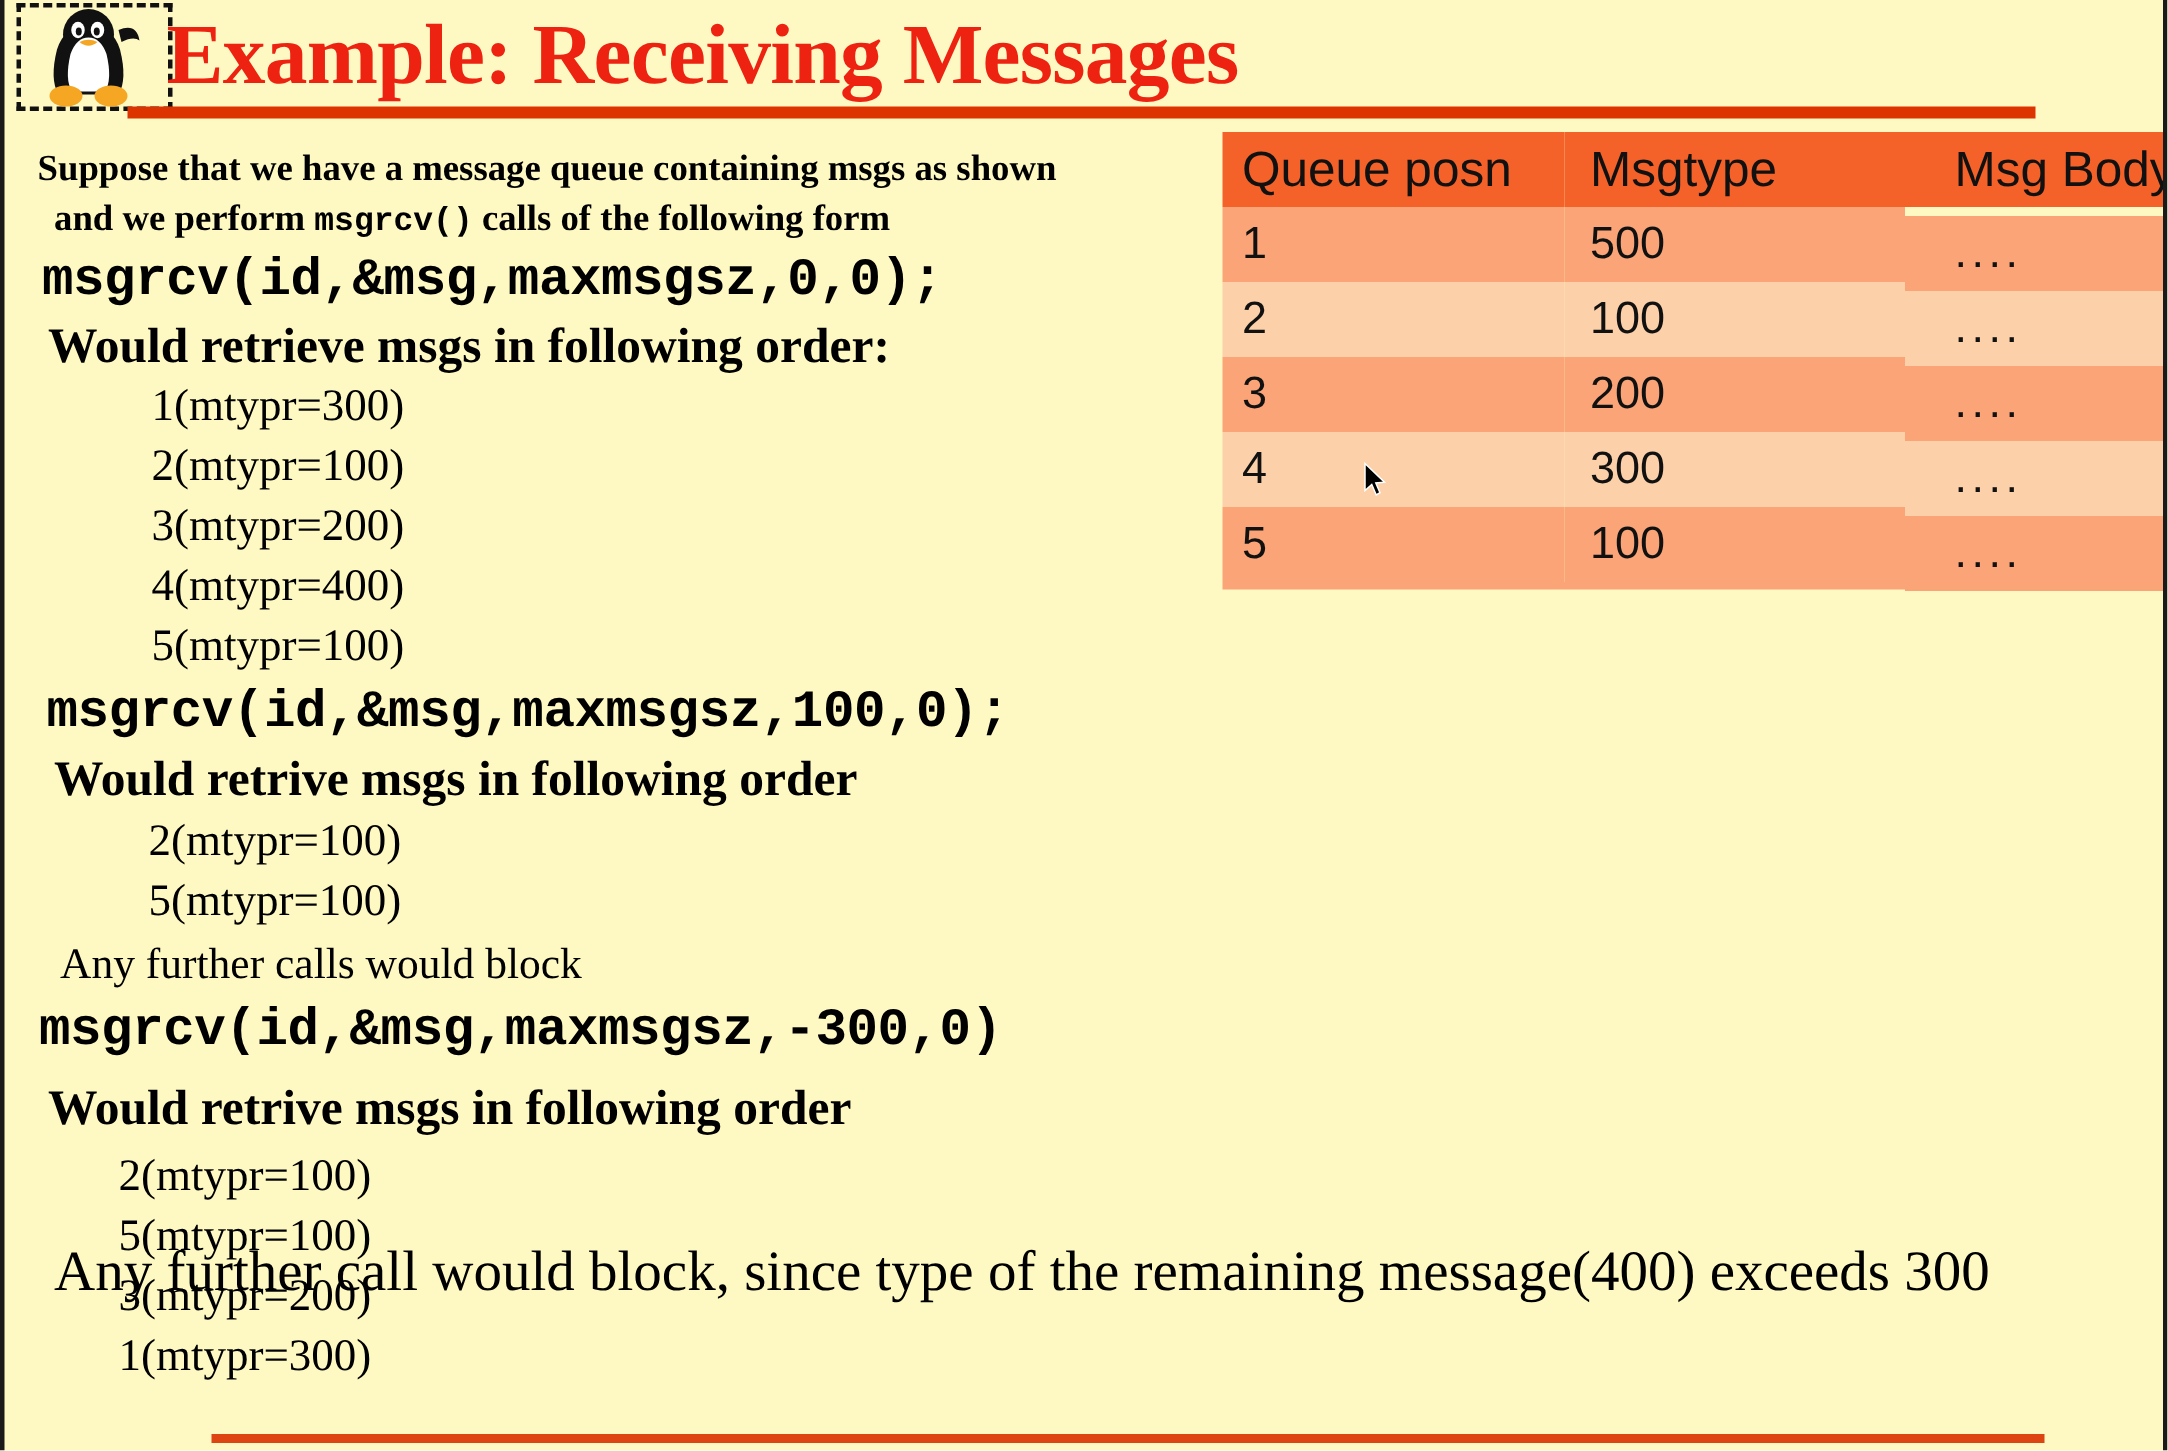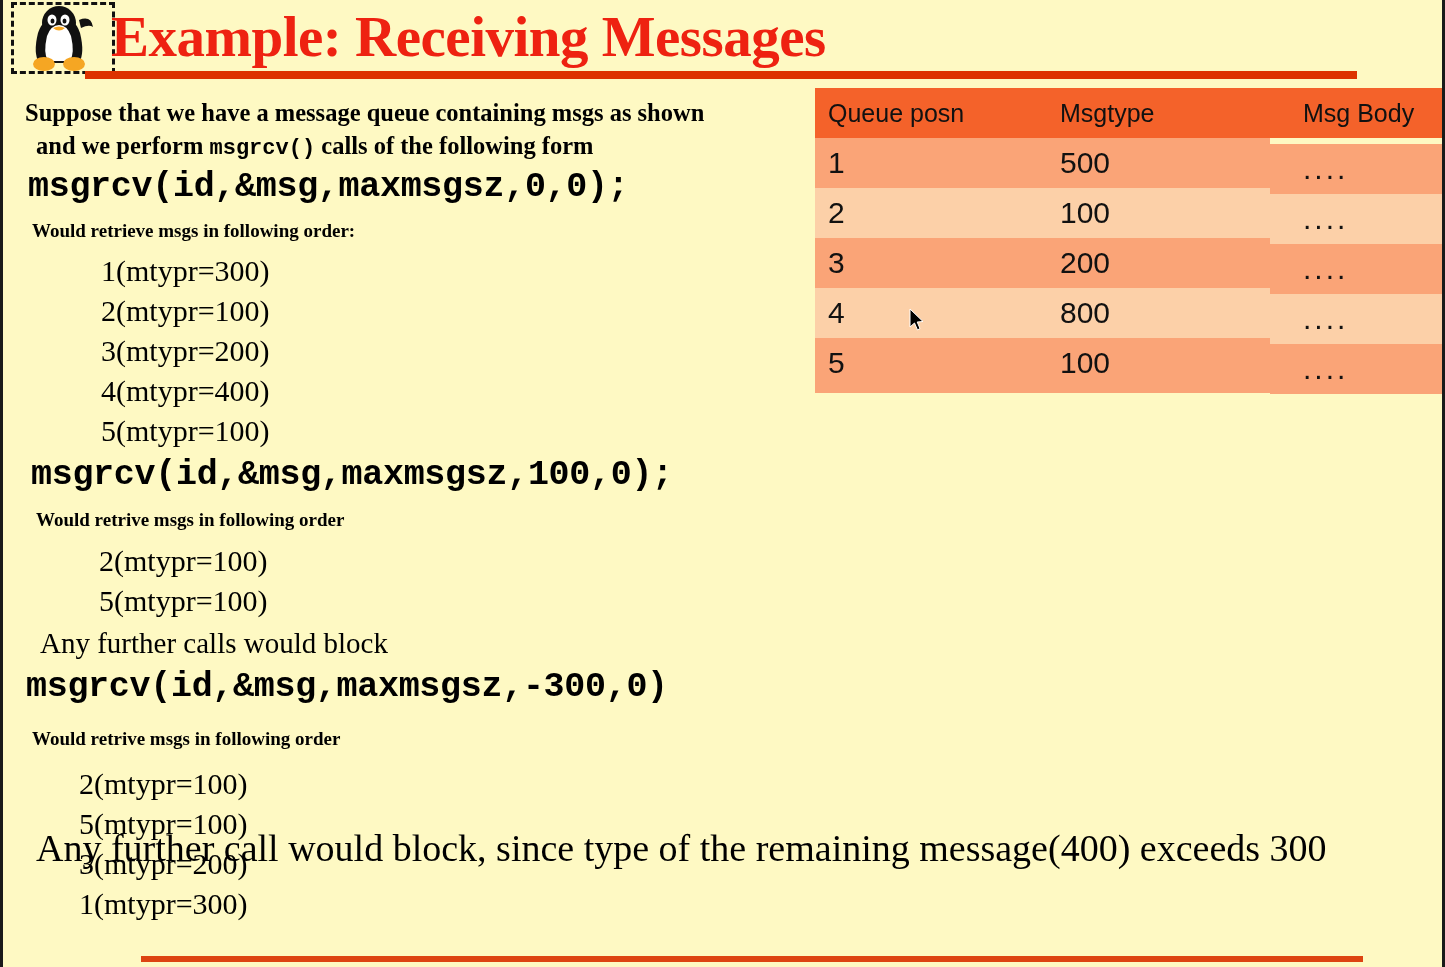--- a/index.html
+++ b/index.html
@@ -99,21 +99,21 @@
     font-size: 35px;
     line-height: 42px;
     color: #000000;
     letter-spacing: -0.3px;
     white-space: nowrap;
   }
   .head2 {
     position: absolute;
     font-family: "Liberation Serif", serif;
     font-weight: bold;
-    font-size: 19px;
+    font-size: 33px;
     line-height: 36px;
     color: #000000;
     white-space: nowrap;
   }
   .item {
     position: absolute;
     font-family: "Liberation Serif", serif;
     font-weight: normal;
     font-size: 30px;
     line-height: 40px;
@@ -184,21 +184,21 @@
   #queue-table th, #queue-table td {
     padding: 0;
     border: 0;
     text-align: left;
     font-family: "Liberation Sans", sans-serif;
     font-weight: normal;
     color: #111111;
   }
   #queue-table thead th {
     height: 50px;
-    font-size: 25px;
+    font-size: 33px;
     background: #f4622a;
     vertical-align: middle;
   }
   #queue-table tbody td {
     height: 50px;
     font-size: 30px;
     vertical-align: middle;
   }
   #queue-table tbody tr:nth-child(odd)  td { background: #faa477; }
   #queue-table tbody tr:nth-child(even) td { background: #fcd0a8; }
@@ -304,21 +304,21 @@
         <td class="col-type">100</td>
         <td class="col-body cell-body">....</td>
       </tr>
       <tr>
         <td class="col-posn">3</td>
         <td class="col-type">200</td>
         <td class="col-body cell-body">....</td>
       </tr>
       <tr>
         <td class="col-posn">4</td>
-        <td class="col-type">800</td>
+        <td class="col-type">300</td>
         <td class="col-body cell-body">....</td>
       </tr>
       <tr>
         <td class="col-posn">5</td>
         <td class="col-type">100</td>
         <td class="col-body cell-body">....</td>
       </tr>
     </tbody>
   </table>
   <div id="table-footer"></div>

